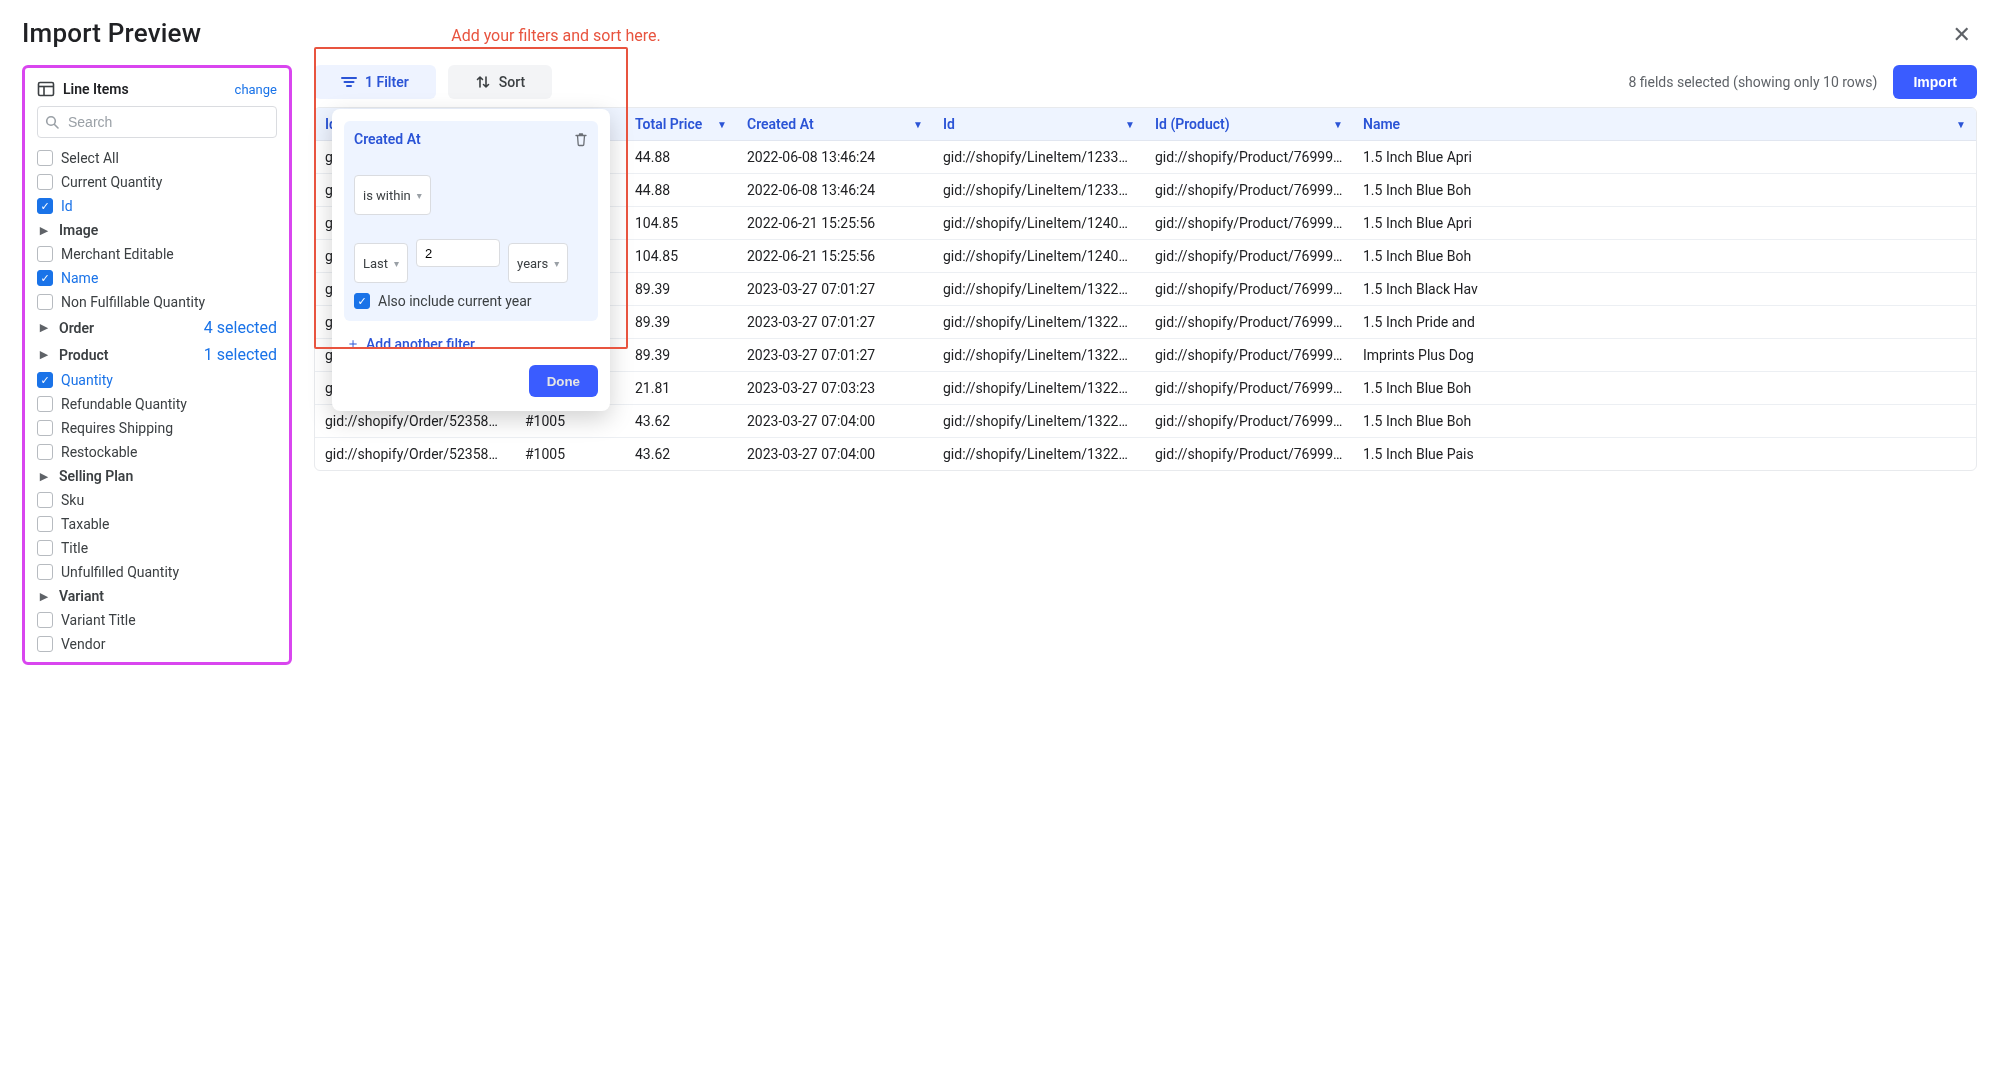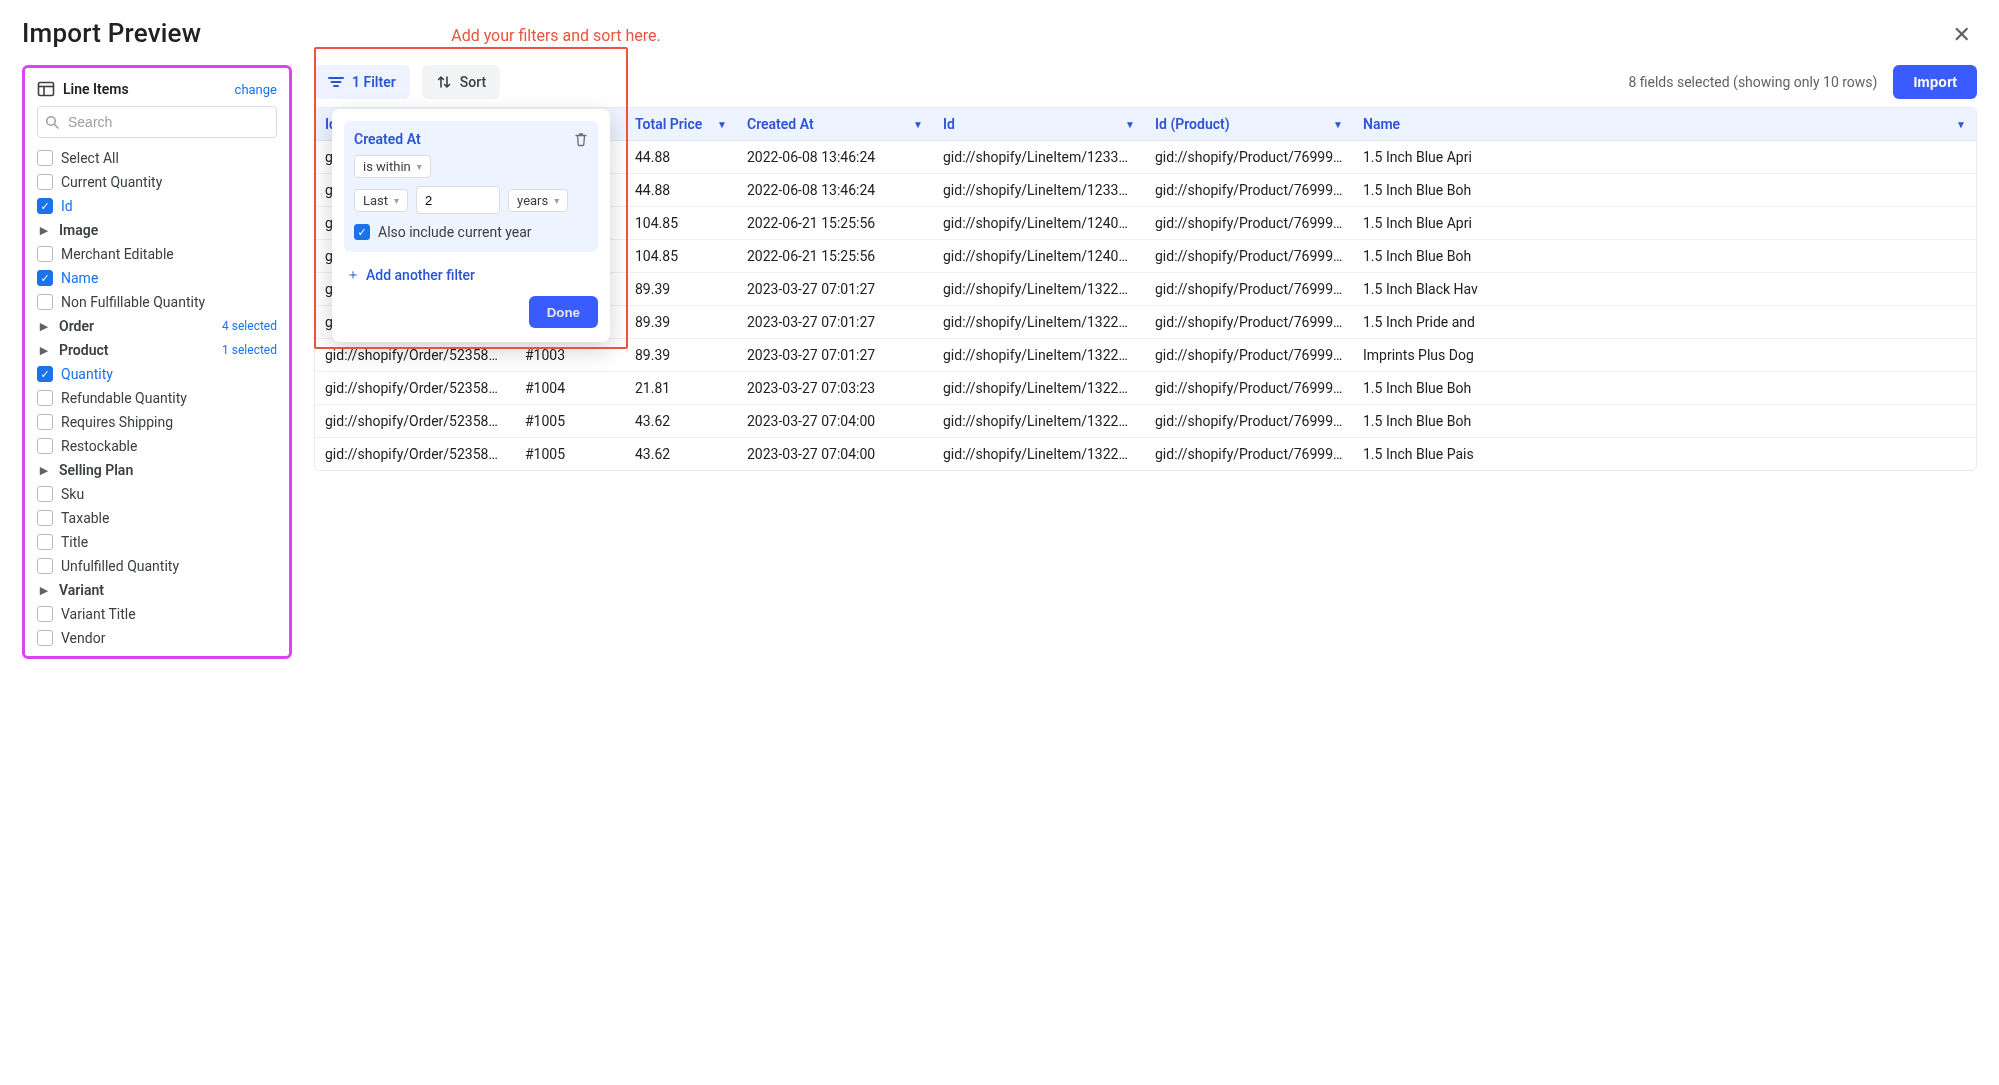--- a/index.html
+++ b/index.html
@@ -25,35 +25,35 @@
   .field-list { list-style:none; }
   .field-list li { display:flex; align-items:center; justify-content:space-between; gap:8px; padding:4px 0; font-size:14px; color:#3c4043; }
   .field-left { display:flex; align-items:center; gap:8px; }
   .cb { width:16px; height:16px; border:1.5px solid #b7bbc0; border-radius:3px; display:inline-flex; align-items:center; justify-content:center; background:#fff; }
   .cb.checked { background:#1a73e8; border-color:#1a73e8; }
   .cb.checked::after { content:"✓"; color:#fff; font-size:11px; line-height:1; }
   .caret { width:14px; text-align:center; color:#5f6368; font-size:11px; }
   .field-label { }
   .field-label.sel { color:#1a73e8; }
   .field-label.bold { font-weight:600; }
-  .sel-count { color:#1a73e8; font-size:12px; }
+  .sel-count { color:#1a73e8; font-size:16px; }
   .main { flex:1; min-width:0; position:relative; }
   .toolbar { display:flex; align-items:center; justify-content:space-between; margin-bottom:8px; }
   .toolbar-left { display:flex; gap:12px; align-items:center; }
-  .pill { display:inline-flex; align-items:center; gap:8px; height:34px; padding:0 14px; border-radius:6px; font-size:14px; cursor:pointer; }
+  .pill { display:inline-flex; align-items:center; gap:8px; height:34px; padding:0 27px; border-radius:6px; font-size:14px; cursor:pointer; }
   .pill.filter { background:#eef3ff; color:#2b54d6; font-weight:600; }
   .pill.sort { background:#f3f4f6; color:#3c4043; font-weight:500; }
   .toolbar-right { display:flex; align-items:center; gap:16px; color:#5f6368; }
   .import-btn { background:#3a5cff; color:#fff; font-weight:600; height:34px; padding:0 20px; border:none; border-radius:6px; cursor:pointer; font-size:14px; }
   .highlight-box { position:absolute; top:-18px; left:0; width:314px; height:302px; border:2px solid #e8543f; border-radius:2px; pointer-events:none; z-index:5; }
   .popover { position:absolute; top:44px; left:18px; width:278px; background:#fff; border-radius:8px; box-shadow:0 8px 24px rgba(0,0,0,.18); padding:12px 12px 14px; z-index:4; }
   .filter-card { background:#eef4ff; border-radius:6px; padding:10px 10px 12px; }
   .filter-card-head { display:flex; align-items:center; justify-content:space-between; color:#2b54d6; font-weight:600; font-size:14px; }
   .trash { color:#6b6f76; cursor:pointer; }
-  .dd { display:inline-flex; align-items:center; gap:6px; background:#fff; border:1px solid #dadce0; border-radius:4px; height:23px; padding:0 8px; font-size:13px; color:#3c4043; cursor:pointer; }
+  .dd { display:inline-flex; align-items:center; gap:6px; background:#fff; border:1px solid #dadce0; border-radius:4px; height:40px; padding:0 8px; font-size:13px; color:#3c4043; cursor:pointer;margin-top:20px; }
   .dd .chev { font-size:10px; color:#9aa0a6; }
   .row { display:flex; gap:8px; margin-top:8px; align-items:center; }
   .num-input { width:84px; height:28px; border:1px solid #dadce0; border-radius:4px; padding:0 8px; font-size:13px; }
   .chk-row { display:flex; align-items:center; gap:8px; margin-top:10px; font-size:14px; color:#3c4043; }
   .add-filter { display:flex; align-items:center; gap:6px; color:#2b54d6; font-weight:500; font-size:14px; margin:14px 0 12px 2px; cursor:pointer; }
   .done-btn { background:#3a5cff; color:#e5e5e5; font-weight:600; height:32px; padding:0 18px; border:none; border-radius:6px; cursor:pointer; float:right; }
   .table-wrap { border:1px solid #e8eaed; border-radius:6px; overflow:hidden; }
   table { border-collapse: collapse; width:100%; table-layout:fixed; font-size:14px; }
   thead th { background:#eef4ff; color:#2b54d6; font-weight:600; text-align:left; padding:8px 10px; border-bottom:1px solid #e1e6f0; white-space:nowrap; position:relative; }
   thead th .hdr { display:flex; align-items:center; justify-content:space-between; gap:6px; }

